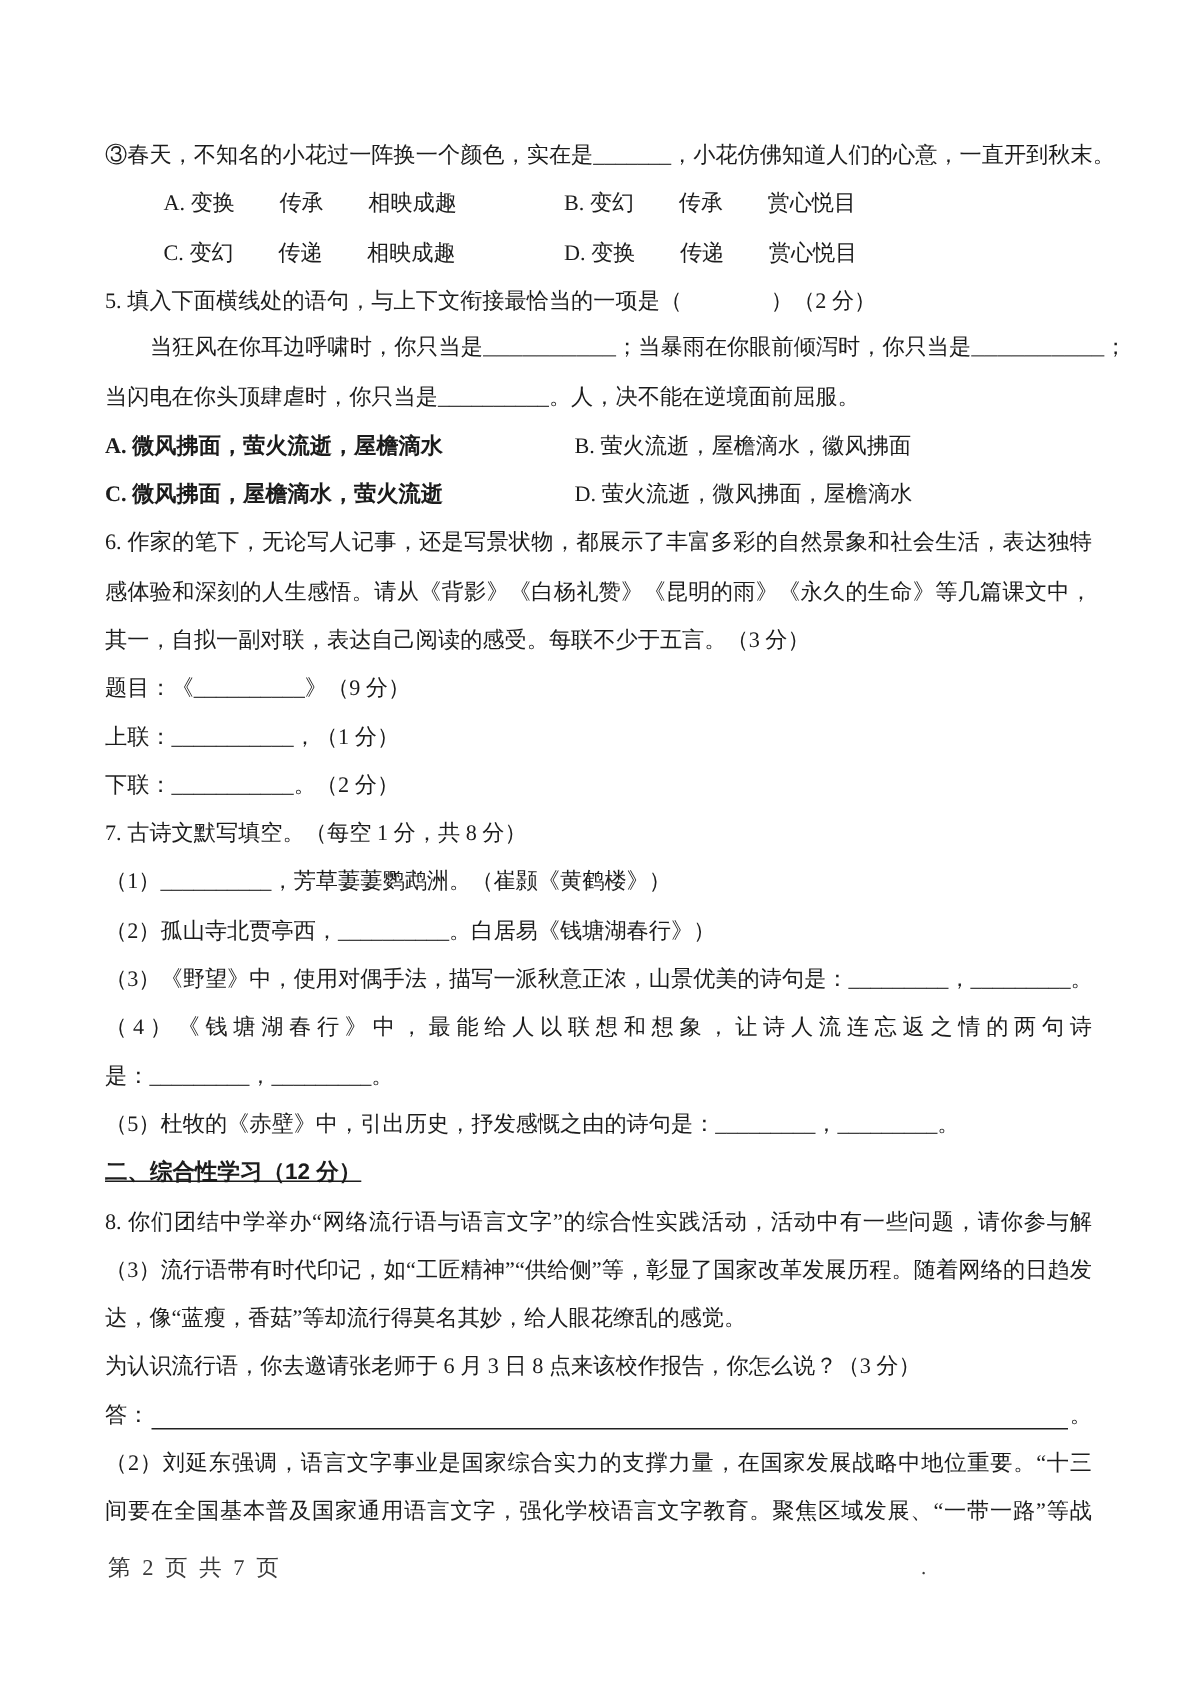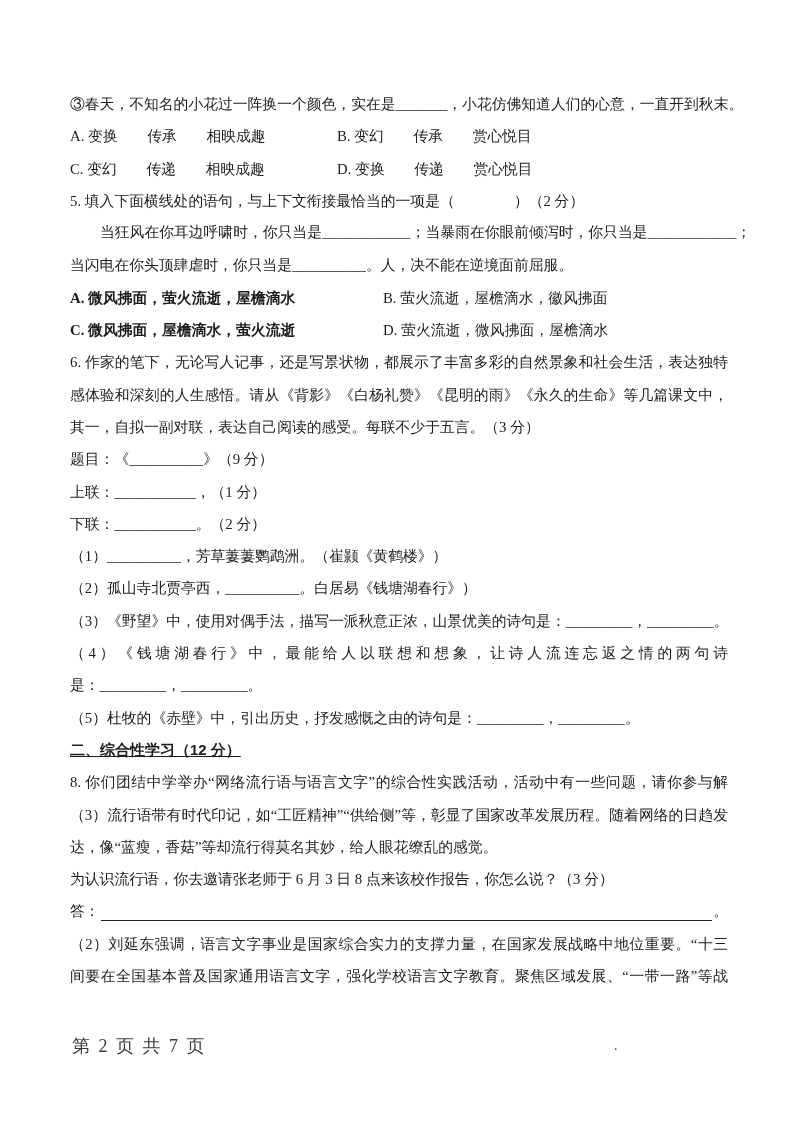--- a/index.html
+++ b/index.html
@@ -22,34 +22,34 @@
     font-size:15px;
     text-decoration:underline;
   }
   .justify{
     white-space:normal;
     text-align:justify;
     text-align-last:justify;
     overflow:hidden;
   }
   .pair{display:flex;}
-  .pair-narrow .pl{width:267px;flex:none;}
+  .pair-narrow .pl{width:267px;flex:none;margin-left:39px;}
   .pair-wide .pl{width:313px;flex:none;font-weight:bold;}
   .pair .pr{flex:none;}
   .rule-line{display:flex;align-items:stretch;}
   .rule-line .prefix,.rule-line .suffix{flex:none;}
   .rule-line .rule{
     flex:1 1 auto;
     border-bottom:1.4px solid #222;
     margin:0 1px 7px 1px;
     align-self:stretch;
   }
   .page-footer{
     position:absolute;left:72px;top:1036px;
-    font-size:18px;line-height:20px;color:#3a3a3a;letter-spacing:2px;
+    font-size:15px;line-height:20px;color:#3a3a3a;letter-spacing:2px;
   }
   .stray-mark{
     position:absolute;left:614px;top:1038px;
     font-size:14px;color:#3a3a3a;
   }
 </style>
 </head>
 <body>
 
 <div class="doc-body" id="doc-body">
@@ -72,20 +72,21 @@
     <p class="line pair-wide pair">
       <span class="pl">C. 微风拂面，屋檐滴水，萤火流逝</span>
       <span class="pr">D. 萤火流逝，微风拂面，屋檐滴水</span>
     </p>
     <p class="line justify">6. 作家的笔下，无论写人记事，还是写景状物，都展示了丰富多彩的自然景象和社会生活，表达独特的情</p>
     <p class="line justify">感体验和深刻的人生感悟。请从《背影》《白杨礼赞》《昆明的雨》《永久的生命》等几篇课文中，任选</p>
     <p class="line ">其一，自拟一副对联，表达自己阅读的感受。每联不少于五言。（3 分）</p>
     <p class="line ">题目：《__________》（9 分）</p>
     <p class="line ">上联：___________，（1 分）</p>
     <p class="line ">下联：___________。（2 分）</p>
+    <p class="line ">7. 古诗文默写填空。（每空 1 分，共 8 分）</p>
     <p class="line ">（1）__________，芳草萋萋鹦鹉洲。（崔颢《黄鹤楼》）</p>
     <p class="line ">（2）孤山寺北贾亭西，__________。白居易《钱塘湖春行》）</p>
     <p class="line ">（3）《野望》中，使用对偶手法，描写一派秋意正浓，山景优美的诗句是：_________，_________。</p>
     <p class="line justify">（4）《钱塘湖春行》中，最能给人以联想和想象，让诗人流连忘返之情的两句诗</p>
     <p class="line ">是：_________，_________。</p>
     <p class="line ">（5）杜牧的《赤壁》中，引出历史，抒发感慨之由的诗句是：_________，_________。</p>
     <p class="line bold">二、综合性学习（12 分）</p>
     <p class="line justify">8. 你们团结中学举办“网络流行语与语言文字”的综合性实践活动，活动中有一些问题，请你参与解决。</p>
     <p class="line justify">（3）流行语带有时代印记，如“工匠精神”“供给侧”等，彰显了国家改革发展历程。随着网络的日趋发</p>
     <p class="line ">达，像“蓝瘦，香菇”等却流行得莫名其妙，给人眼花缭乱的感觉。</p>

